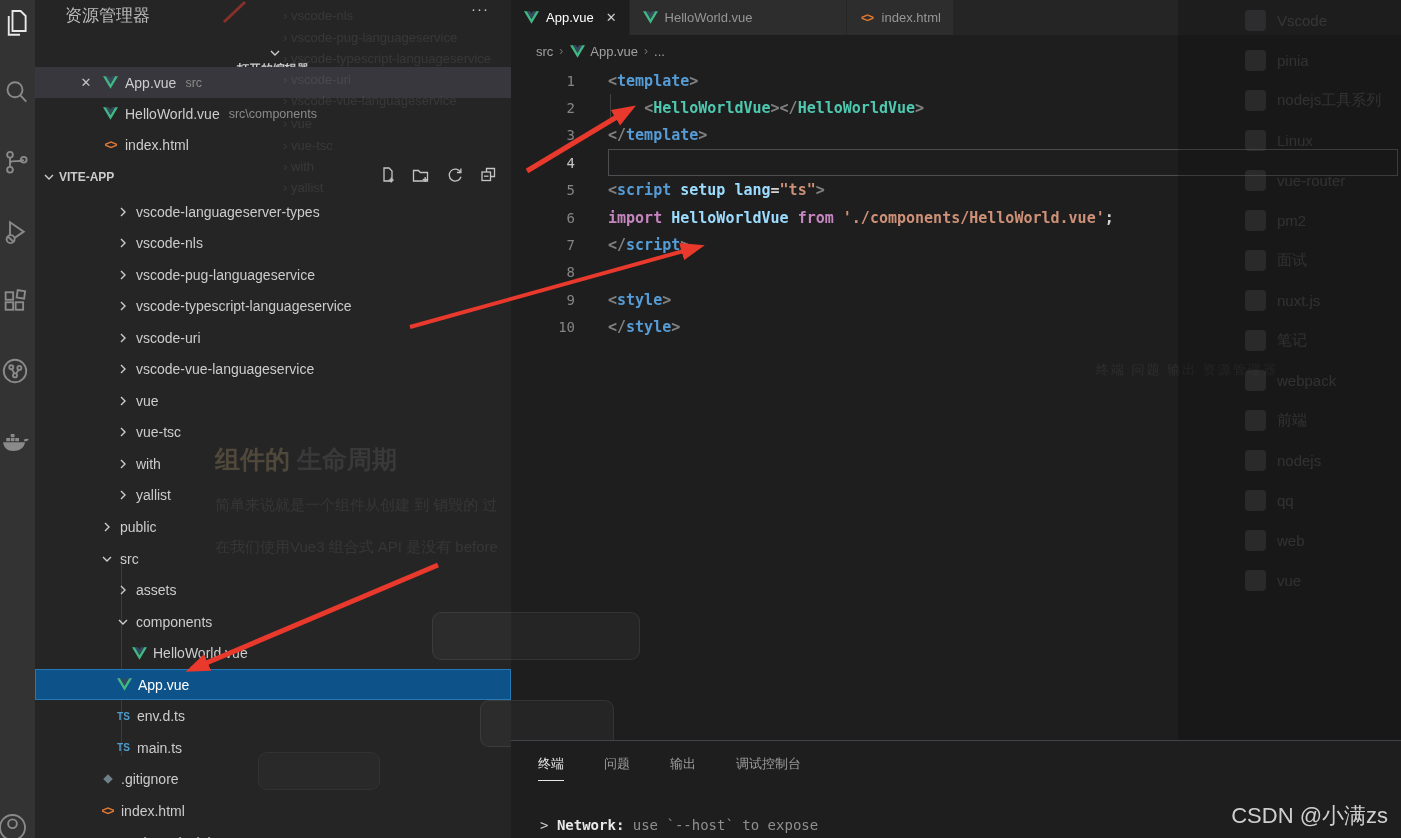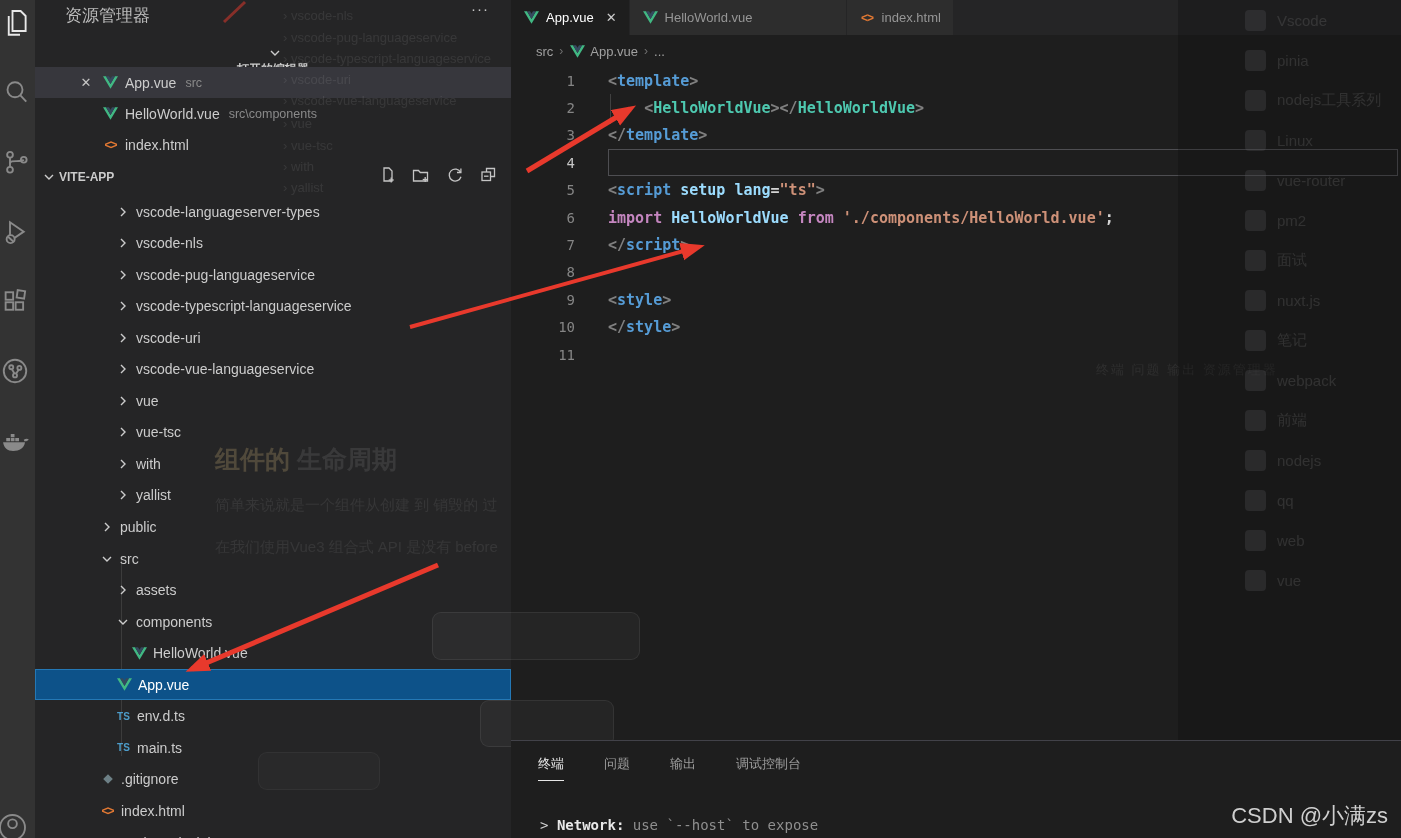--- a/index.html
+++ b/index.html
@@ -163,24 +163,20 @@
           <span class="ln">8</span>
           <span class="lc"></span>
         </div>
         <div class="cline">
           <span class="ln">9</span>
           <span class="lc"><span class="tok-punct">&lt;</span><span class="tok-tag">style</span><span class="tok-punct">&gt;</span></span>
         </div>
         <div class="cline">
           <span class="ln">10</span>
           <span class="lc"><span class="tok-punct">&lt;/</span><span class="tok-tag">style</span><span class="tok-punct">&gt;</span></span>
-        </div>
-        <div class="cline">
-          <span class="ln">11</span>
-          <span class="lc"></span>
         </div>
       </div>
     <div class="ghost-echo">终端   问题   输出   资源管理器</div>
   </div>
 
   <div class="abs ghost-col" id="ghost-col">
       <div class="gc-row" style="top: 0px;">
         <span class="gc-ic"></span>
         <span class="gc-lb">Vscode</span>
       </div>

